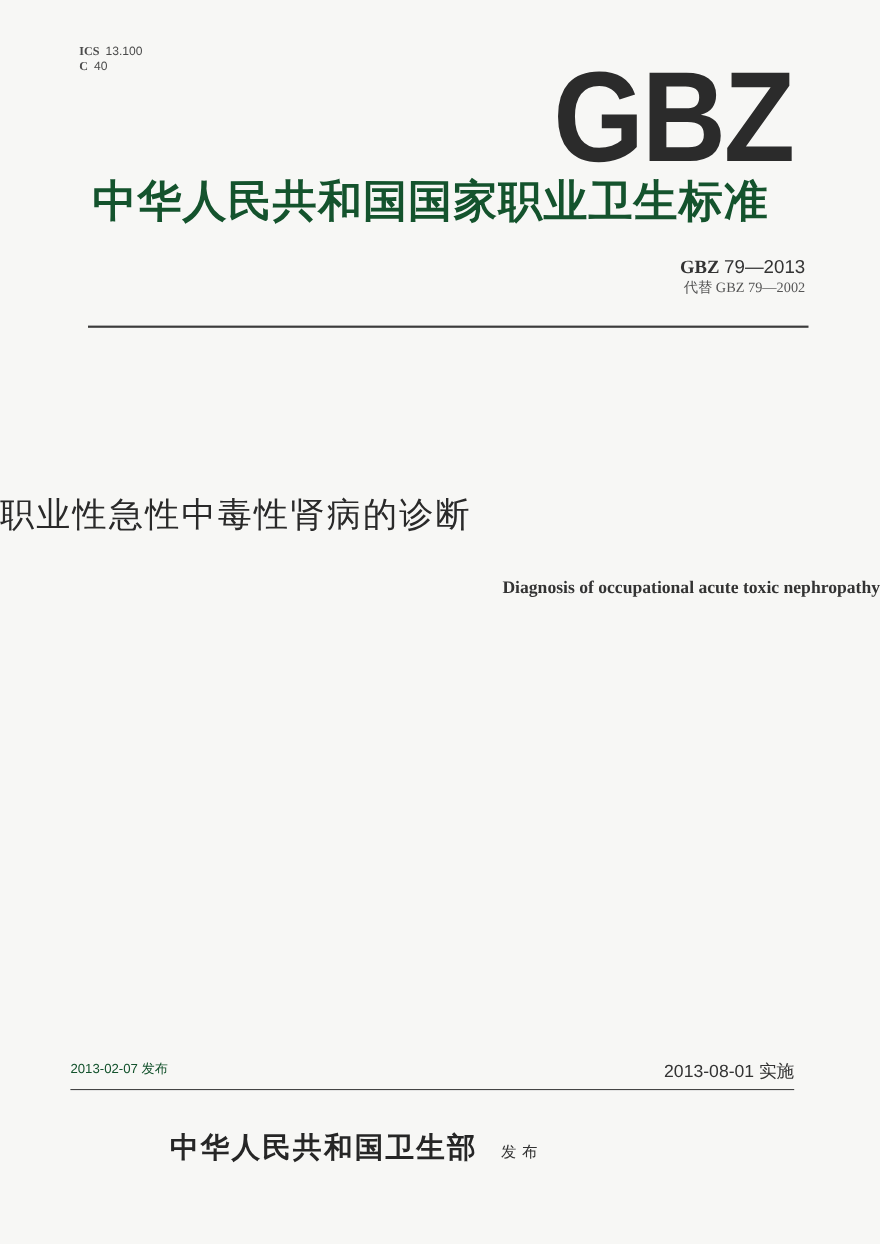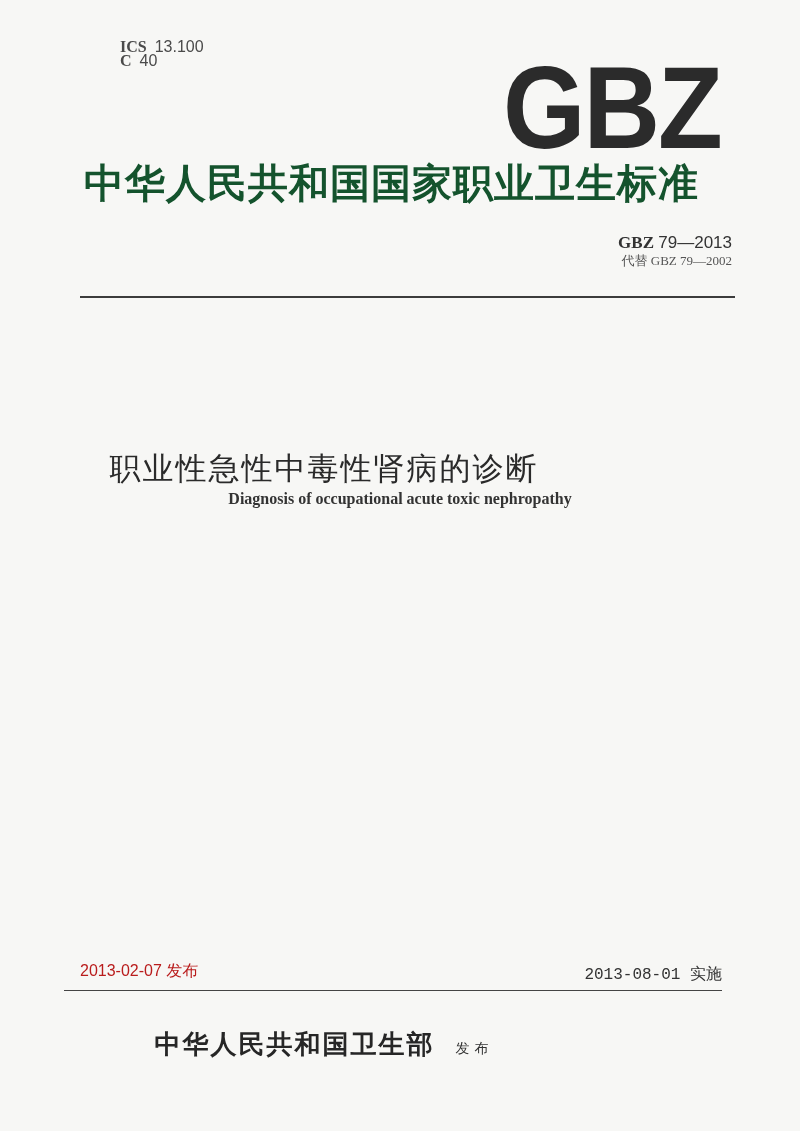--- a/index.html
+++ b/index.html
@@ -6,21 +6,21 @@
     body {
       width: 800px; height: 1131px; position: relative; overflow: hidden;
       background: #f7f7f5;
       font-family: "DejaVu Serif", serif;
       color: #2a2a2a;
     }
     .abs { position: absolute; }
     .ics {
       left: 72px; top: 40px;
       font-family: "Liberation Serif", serif;
-      font-size: 16px; line-height: 14px; color: #4a4a4a; margin-left: 48px;
+      font-size: 11px; line-height: 14px; color: #4a4a4a;
     }
     .ics .lbl { font-weight: bold; }
     .ics .val { font-family: "Liberation Sans", sans-serif; }
     .logo {
       left: 503px; top: 58px; width: 235px; height: 88px;
       font-family: "Liberation Sans", sans-serif;
       font-weight: bold; font-size: 104px; line-height: 88px;
       color: #2b2b2b; letter-spacing: -2px;
       transform: scaleX(1.02) scaleY(1.12); transform-origin: left top;
     }
@@ -38,38 +38,38 @@
     }
     .std-no .code { font-weight: bold; }
     .std-no .num { font-family: "Liberation Sans", sans-serif; font-weight: normal; }
     .replace {
       right: 68px; top: 253px; text-align: center;
       font-family: "Liberation Serif", serif;
       font-size: 13px; line-height: 16px; color: #555;
     }
     .rule1 { left: 80px; top: 296px; width: 655px; height: 2px; background: #3c3c3c; }
     .doc-title {
-      left: 0; top: 446px; width: 648px; text-align: center;
+      left: 0; top: 446px; width: 648px; 
       font-family: "DejaVu Sans", sans-serif;
       font-size: 31px; line-height: 44px; color: #2a2a2a;
       letter-spacing: 2px;
     }
     .doc-title-en {
-      left: 0; top: 488px; width: 800px; text-align: center;
+      left: 0; top: 524px; width: 800px; text-align: right;
       font-family: "Liberation Serif", serif;
       font-weight: bold; font-size: 16px; line-height: 22px; color: #333;
     }
     .pub-date {
       left: 64px; top: 960px;
       font-family: "Liberation Sans", sans-serif;
-      font-size: 16px; line-height: 22px; color: #b91c1c; margin-left: 16px;
+      font-size: 12px; line-height: 22px; color: #14532d;
     }
     .impl-date {
       right: 78px; top: 964px; text-align: center;
-      font-family: Liberation Mono, monospace;
+      font-family: Liberation Sans, sans-serif;
       font-size: 16px; line-height: 22px; color: #333;
     }
     .rule2 { left: 64px; top: 990px; width: 658px; height: 1px; background: #444; }
     .issuer {
       left: 0; top: 1024px; width: 648px; text-align: center;
       white-space: nowrap;
     }
     .issuer .name {
       font-family: "DejaVu Serif", serif;
       font-weight: bold; font-size: 26px; line-height: 40px;

